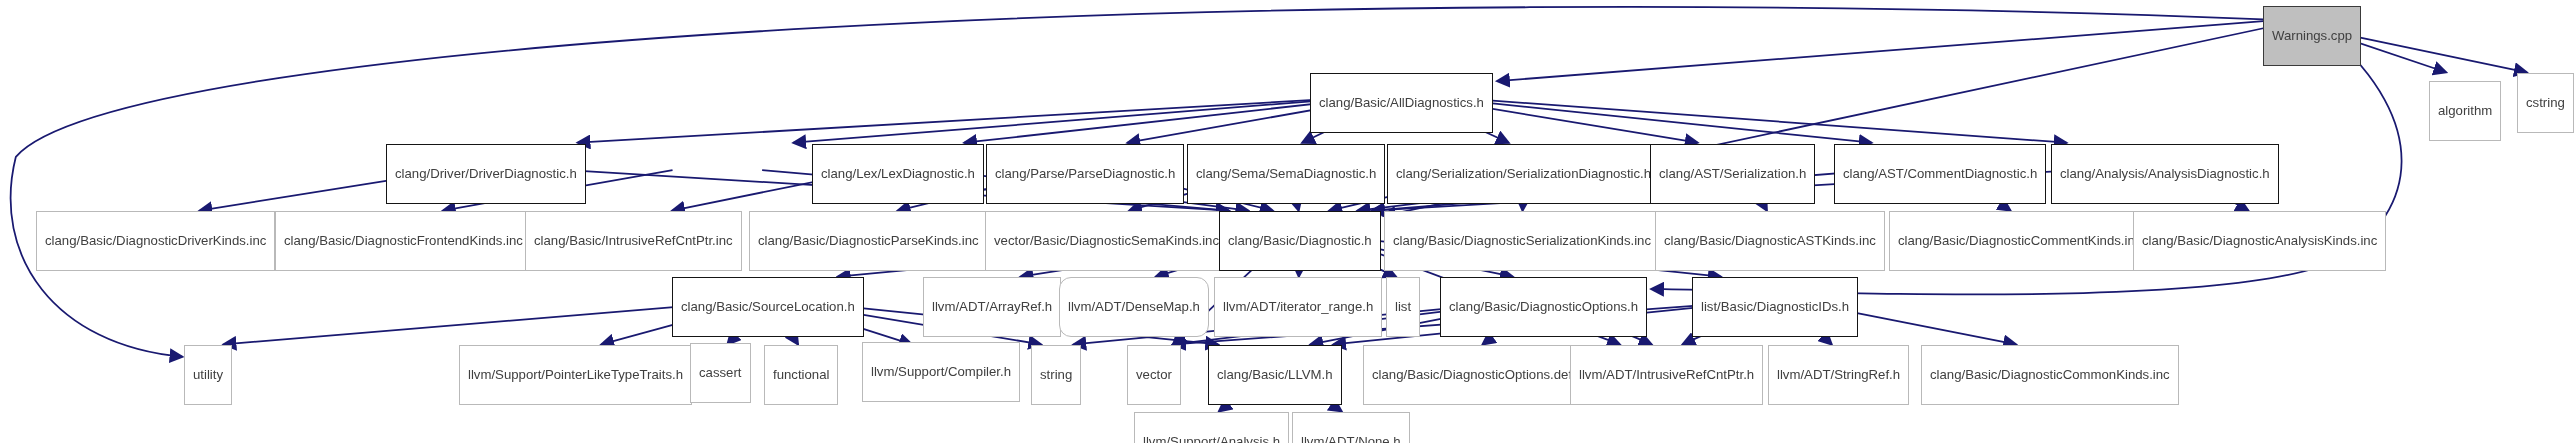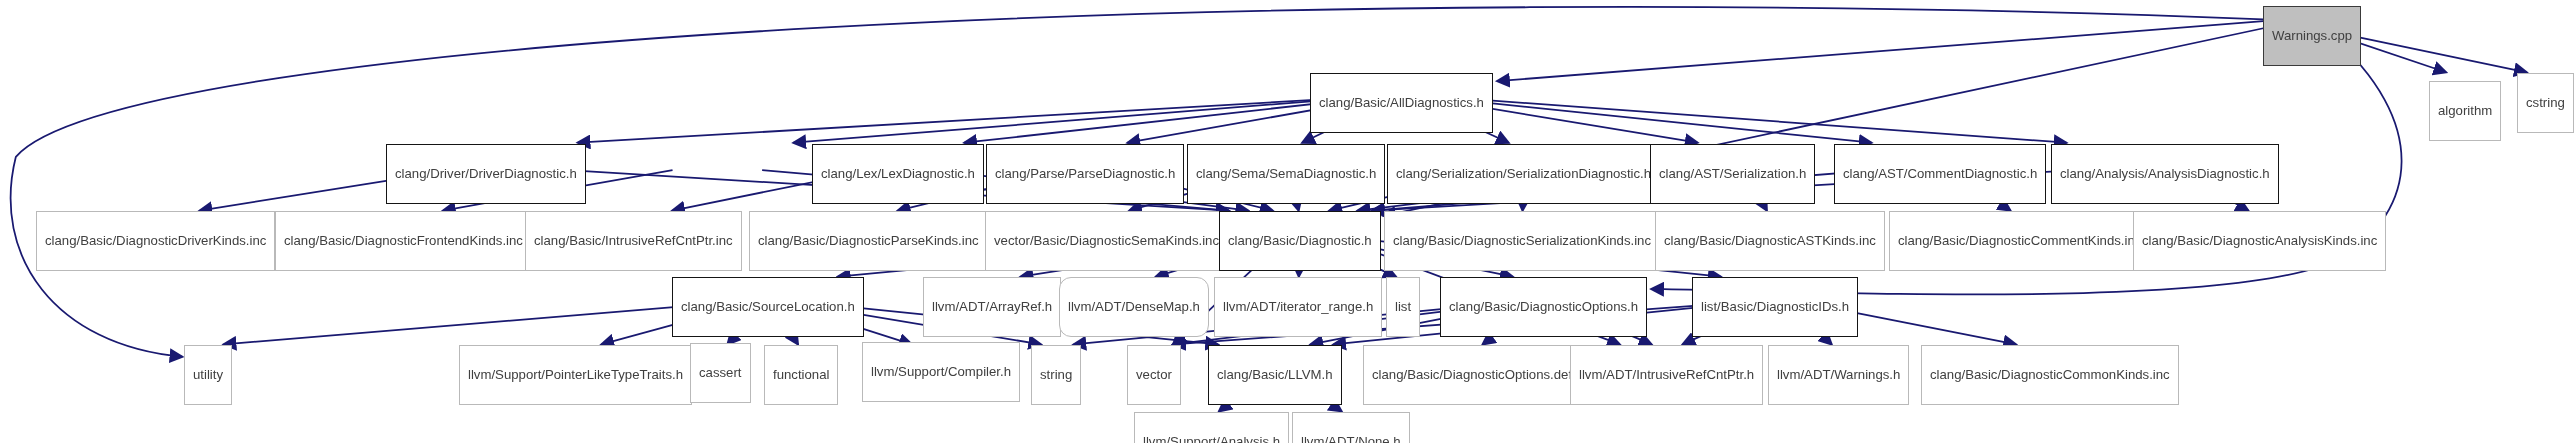--- a/index.html
+++ b/index.html
@@ -124,19 +124,19 @@
   <div class="node plain" style="left:184px;top:345px;">utility</div>
   <div class="node plain" style="left:459px;top:345px;">llvm/Support/PointerLikeTypeTraits.h</div>
   <div class="node plain" style="left:690px;top:343px;">cassert</div>
   <div class="node plain" style="left:764px;top:345px;">functional</div>
   <div class="node plain" style="left:853px;top:342px;margin-left:9px;">llvm/Support/Compiler.h</div>
   <div class="node plain" style="left:1031px;top:345px;">string</div>
   <div class="node plain" style="left:1127px;top:345px;">vector</div>
   <div class="node header" style="left:1208px;top:345px;">clang/Basic/LLVM.h</div>
   <div class="node plain" style="left:1363px;top:345px;">clang/Basic/DiagnosticOptions.def</div>
   <div class="node plain" style="left:1570px;top:345px;">llvm/ADT/IntrusiveRefCntPtr.h</div>
-  <div class="node plain" style="left:1768px;top:345px;">llvm/ADT/Warnings.h</div>
+  <div class="node plain" style="left:1768px;top:345px;">llvm/ADT/StringRef.h</div>
   <div class="node plain" style="left:1921px;top:345px;">clang/Basic/DiagnosticCommonKinds.inc</div>
 
   <div class="node plain" style="left:1134px;top:412px;">llvm/Support/Analysis.h</div>
   <div class="node plain" style="left:1292px;top:412px;">llvm/ADT/None.h</div>
 </div>
 
 
 </body></html>

